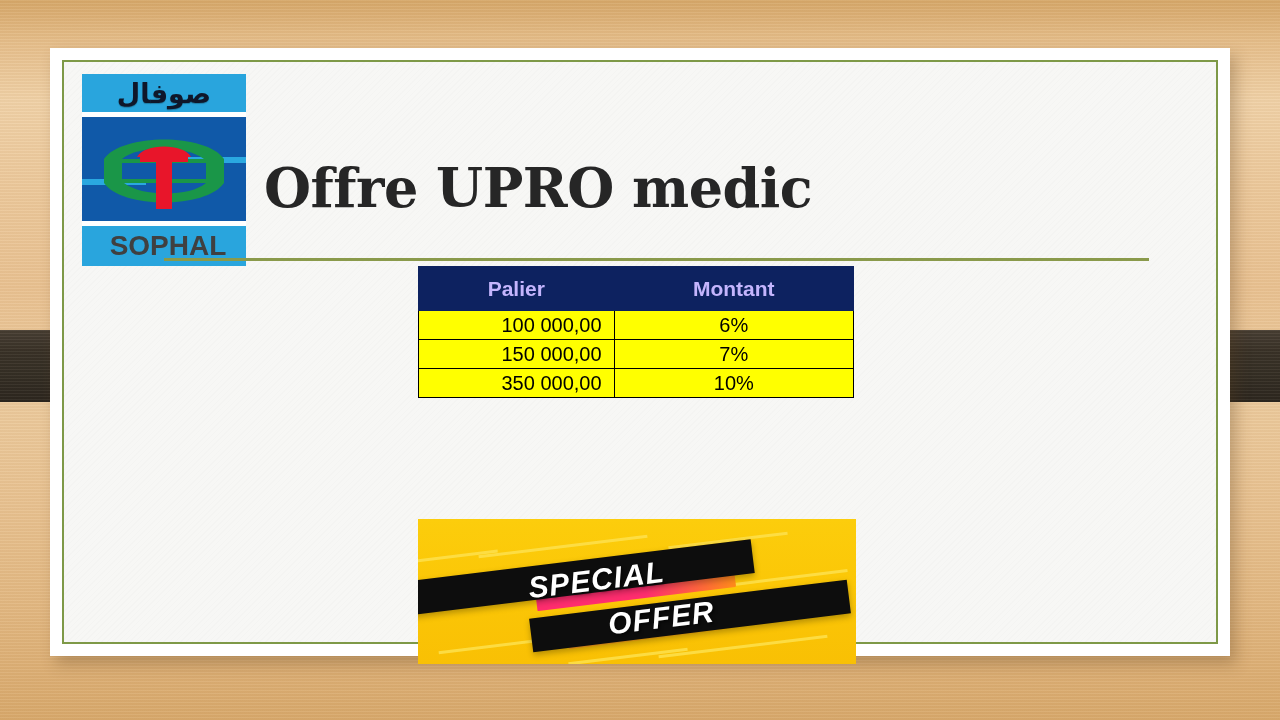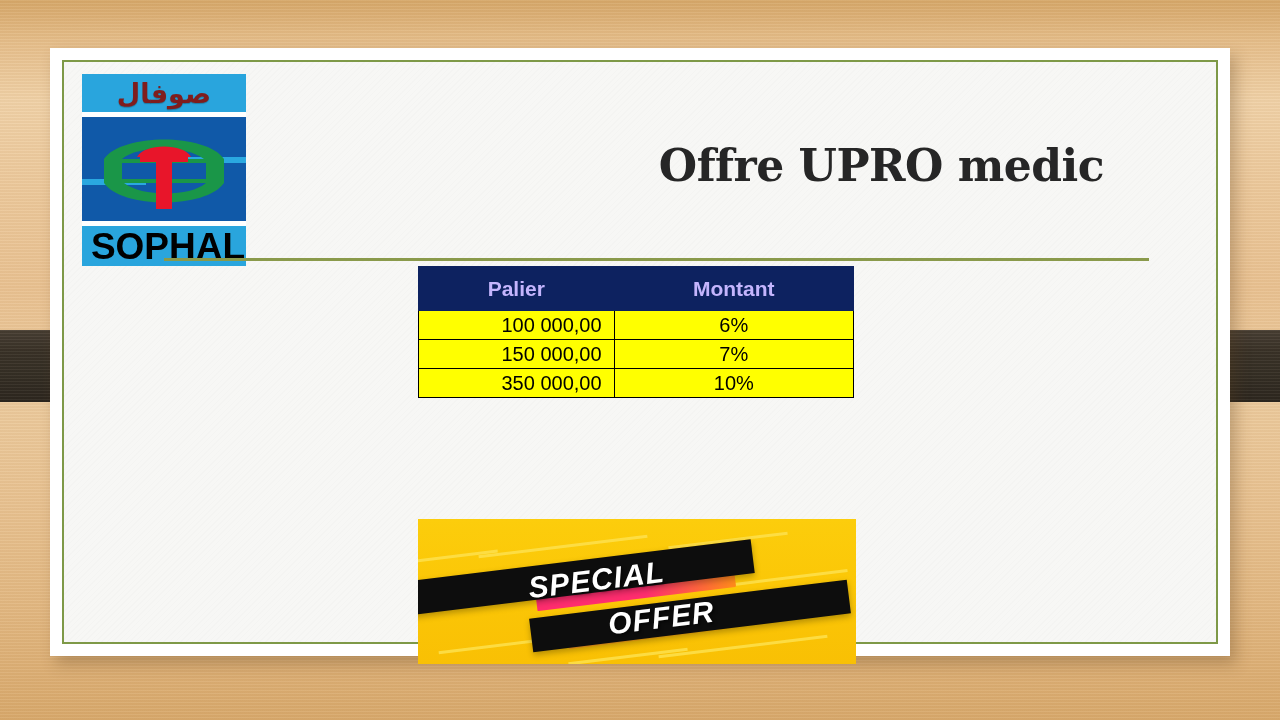--- a/index.html
+++ b/index.html
@@ -63,46 +63,46 @@
   }
 
   
   #logo { position:absolute; left:18px; top:12px; width:164px; }
   .logo-band-top {
     height:40px; background:#29a5dd;
     display:flex; align-items:center; justify-content:center;
     border-bottom:2px solid #fff;
   }
   .logo-ar {
-    color:#7f1d1d; font-size:27px; font-weight:bold; letter-spacing:1px;
+    color:#0f172a; font-size:27px; font-weight:bold; letter-spacing:1px;
     direction:rtl; line-height:1;
     font-family:"DejaVu Sans", sans-serif;
     text-shadow:0 1px 1px rgba(0,0,0,0.25);
   }
   .logo-emblem {
     position:relative; height:110px; background:#1059a8;
     border-top:3px solid #fff; border-bottom:3px solid #fff;
     overflow:hidden;
   }
   .logo-band-bot {
     height:42px; background:#29a5dd;
     display:flex; align-items:center; justify-content:center;
     border-top:2px solid #fff;
   }
   .logo-word {
-    color:#000000; font-size:37px; font-weight:bold; letter-spacing:0px;
+    color:#404040; font-size:28px; font-weight:bold; letter-spacing:0px;
     line-height:1; font-family:"Liberation Sans", sans-serif;margin-left:8px;
   }
 
   
   #title {
-    position:absolute; left:200px; top:78px; width:840px;
-    text-align:right;
+    position:absolute; left:200px; top:94px; width:840px;
+    text-align:left;
     font-family:"DejaVu Serif", "Liberation Serif", serif;
-    font-weight:bold; font-size:44px; color:#262626;
+    font-weight:bold; font-size:54px; color:#262626;
     letter-spacing:-0.5px; white-space:nowrap;
   }
   #title-rule {
     position:absolute; left:100px; top:196px;
     width:985px; height:3px; background:#8a9a4b;
   }
 
   
   #pricing-table {
     position:absolute; left:354px; top:204px;

